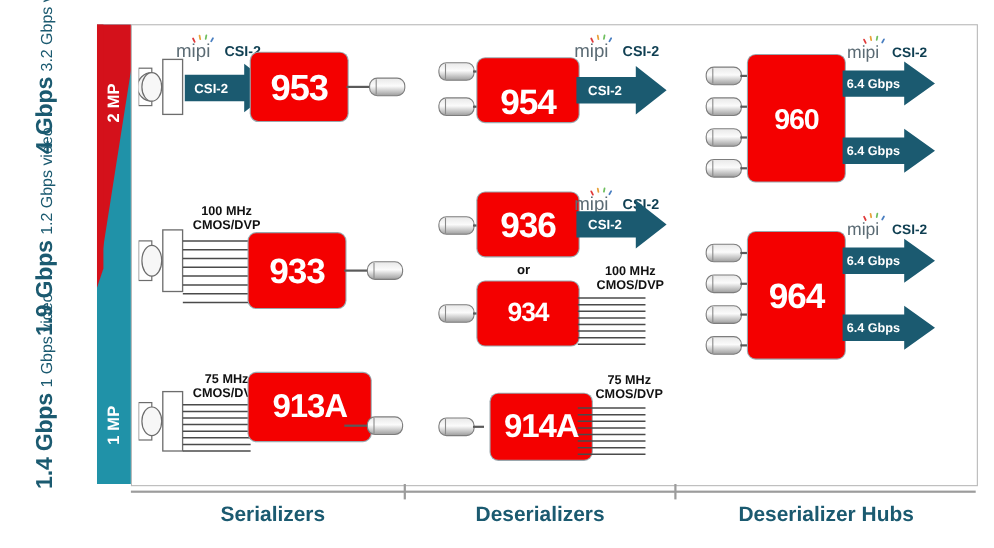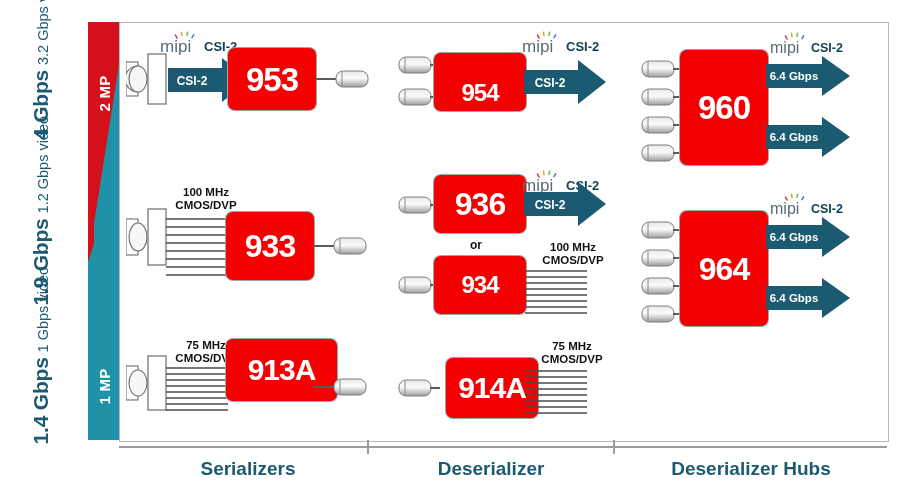--- a/index.html
+++ b/index.html
@@ -164,21 +164,21 @@
 
   <div class="coax" style="left:396px;top:86px;">
     <svg width="40" height="22" viewBox="0 0 40 22">
       <rect x="3" y="3" width="32" height="16" rx="7" fill="url(#cg1)" stroke="#7d7d7d" stroke-width="1"></rect>
       <line x1="9" y1="4" x2="9" y2="18" stroke="#8a8a8a" stroke-width="1"></line>
     </svg>
   </div>
   <div class="wire" style="left:430px;top:96px;width:14px;height:2px;"></div>
 
   <div class="chip" style="left:434px;top:53px;width:92px;height:58px;">
-    <span style="font-size:24px;margin-top:21px;">954</span>
+    <span style="font-size:32px;margin-top:21px;">954</span>
   </div>
 
   <div class="mipi" style="left:522px;top:31px;">
     <svg width="92" height="26" viewBox="0 0 92 26">
       <g stroke-linecap="round">
         <line x1="17" y1="7" x2="15.5" y2="4" stroke="#e03a3a" stroke-width="1.6"></line>
         <line x1="22" y1="4.5" x2="21.4" y2="1.4" stroke="#e8a33d" stroke-width="1.6"></line>
         <line x1="27" y1="4.3" x2="27.6" y2="1.2" stroke="#6fbf5f" stroke-width="1.6"></line>
         <line x1="32" y1="6.6" x2="33.6" y2="3.8" stroke="#4a7fc1" stroke-width="1.6"></line>
       </g>
@@ -220,21 +220,21 @@
 
   <div class="coax" style="left:639px;top:142px;">
     <svg width="40" height="22" viewBox="0 0 40 22">
       <rect x="3" y="3" width="32" height="16" rx="7" fill="url(#cg1)" stroke="#7d7d7d" stroke-width="1"></rect>
       <line x1="9" y1="4" x2="9" y2="18" stroke="#8a8a8a" stroke-width="1"></line>
     </svg>
   </div>
   <div class="wire" style="left:673px;top:152px;width:10px;height:2px;"></div>
 
   <div class="chip" style="left:680px;top:50px;width:88px;height:115px;">
-    <span style="font-size:33px;text-align:center;">960</span>
+    <span style="font-size:26px;text-align:center;">960</span>
   </div>
 
   <div class="mipi" style="left:770px;top:32px;">
     <svg width="92" height="26" viewBox="0 0 92 26">
       <g stroke-linecap="round">
         <line x1="17" y1="7" x2="15.5" y2="4" stroke="#e03a3a" stroke-width="1.6"></line>
         <line x1="22" y1="4.5" x2="21.4" y2="1.4" stroke="#e8a33d" stroke-width="1.6"></line>
         <line x1="27" y1="4.3" x2="27.6" y2="1.2" stroke="#6fbf5f" stroke-width="1.6"></line>
         <line x1="32" y1="6.6" x2="33.6" y2="3.8" stroke="#4a7fc1" stroke-width="1.6"></line>
       </g>
@@ -494,16 +494,16 @@
         <line x1="0" y1="45" x2="62" y2="45"></line>
       </g>
     </svg>
   </div>
 
   <div class="footline" style="left:119px;top:446px;width:768px;height:1.5px;"></div>
   <div class="foot-tick" style="left:367px;top:440px;height:14px;"></div>
   <div class="foot-tick" style="left:613px;top:440px;height:14px;"></div>
 
   <div class="foot-label" style="left:129px;top:458px;width:238px;">Serializers</div>
-  <div class="foot-label" style="left:369px;top:458px;width:244px;">Deserializer</div>
+  <div class="foot-label" style="left:369px;top:458px;width:244px;">Deserializers</div>
   <div class="foot-label" style="left:615px;top:458px;width:272px;">Deserializer Hubs</div>
 
 </div>
 
 </body></html>

